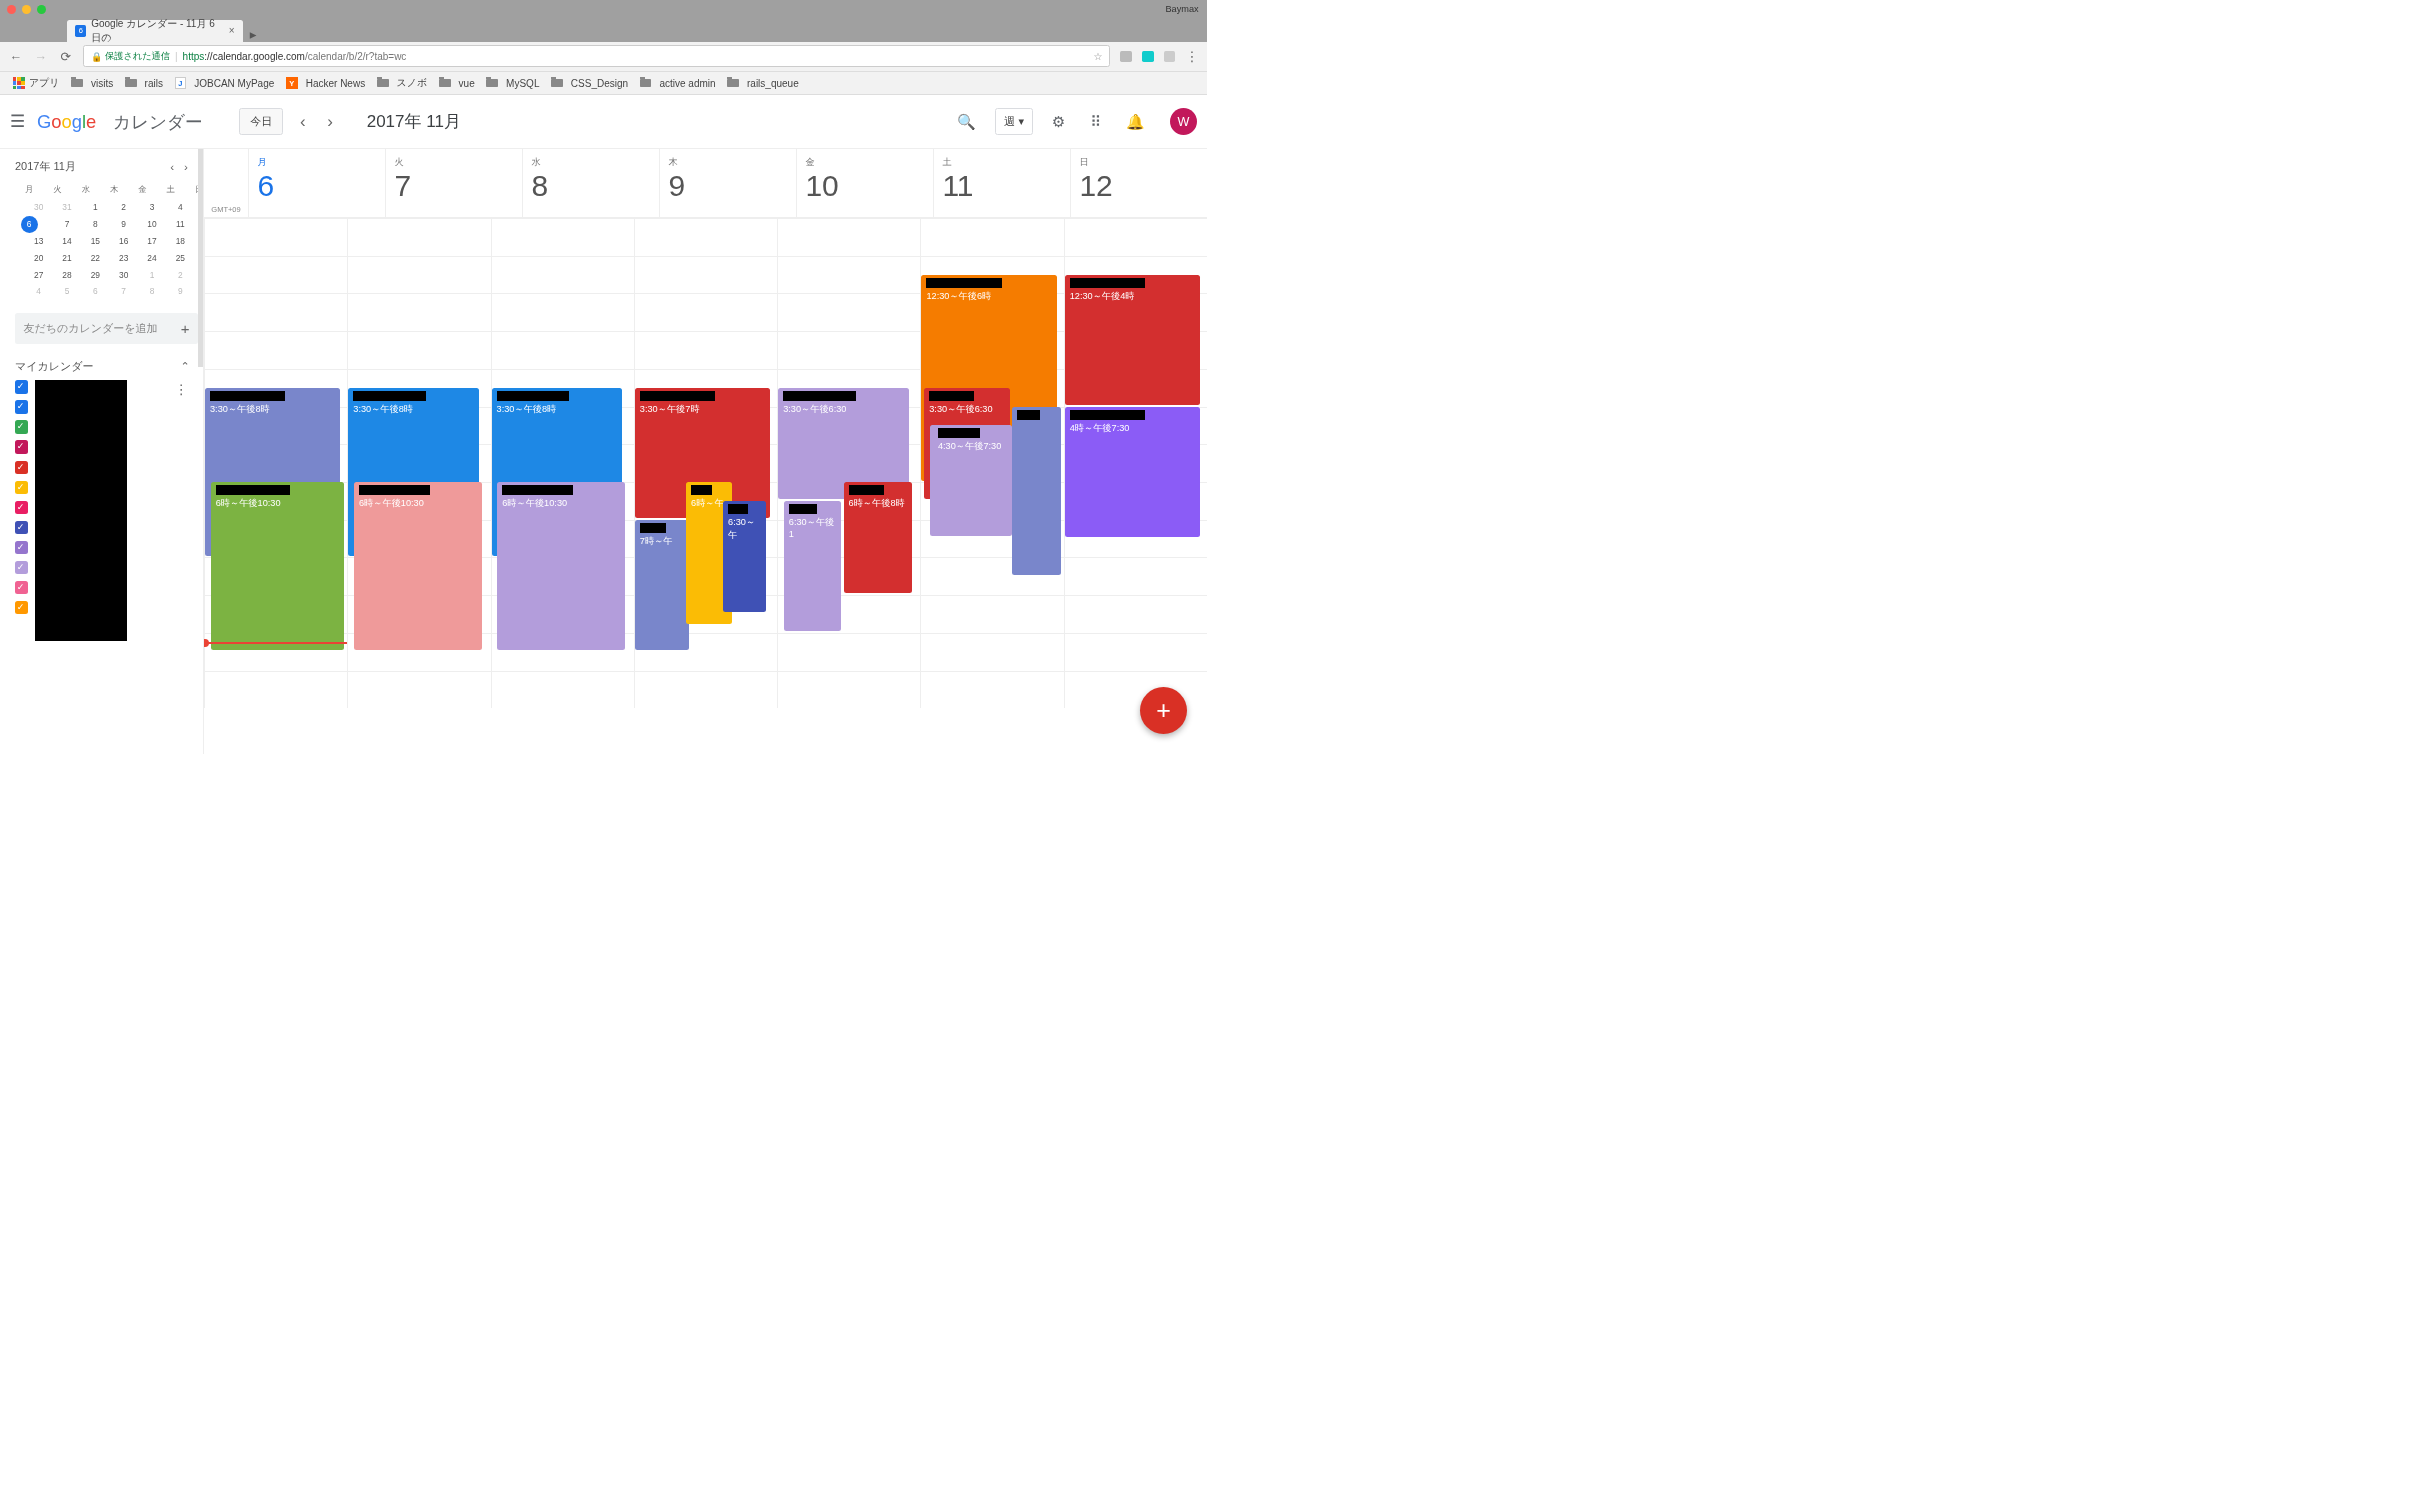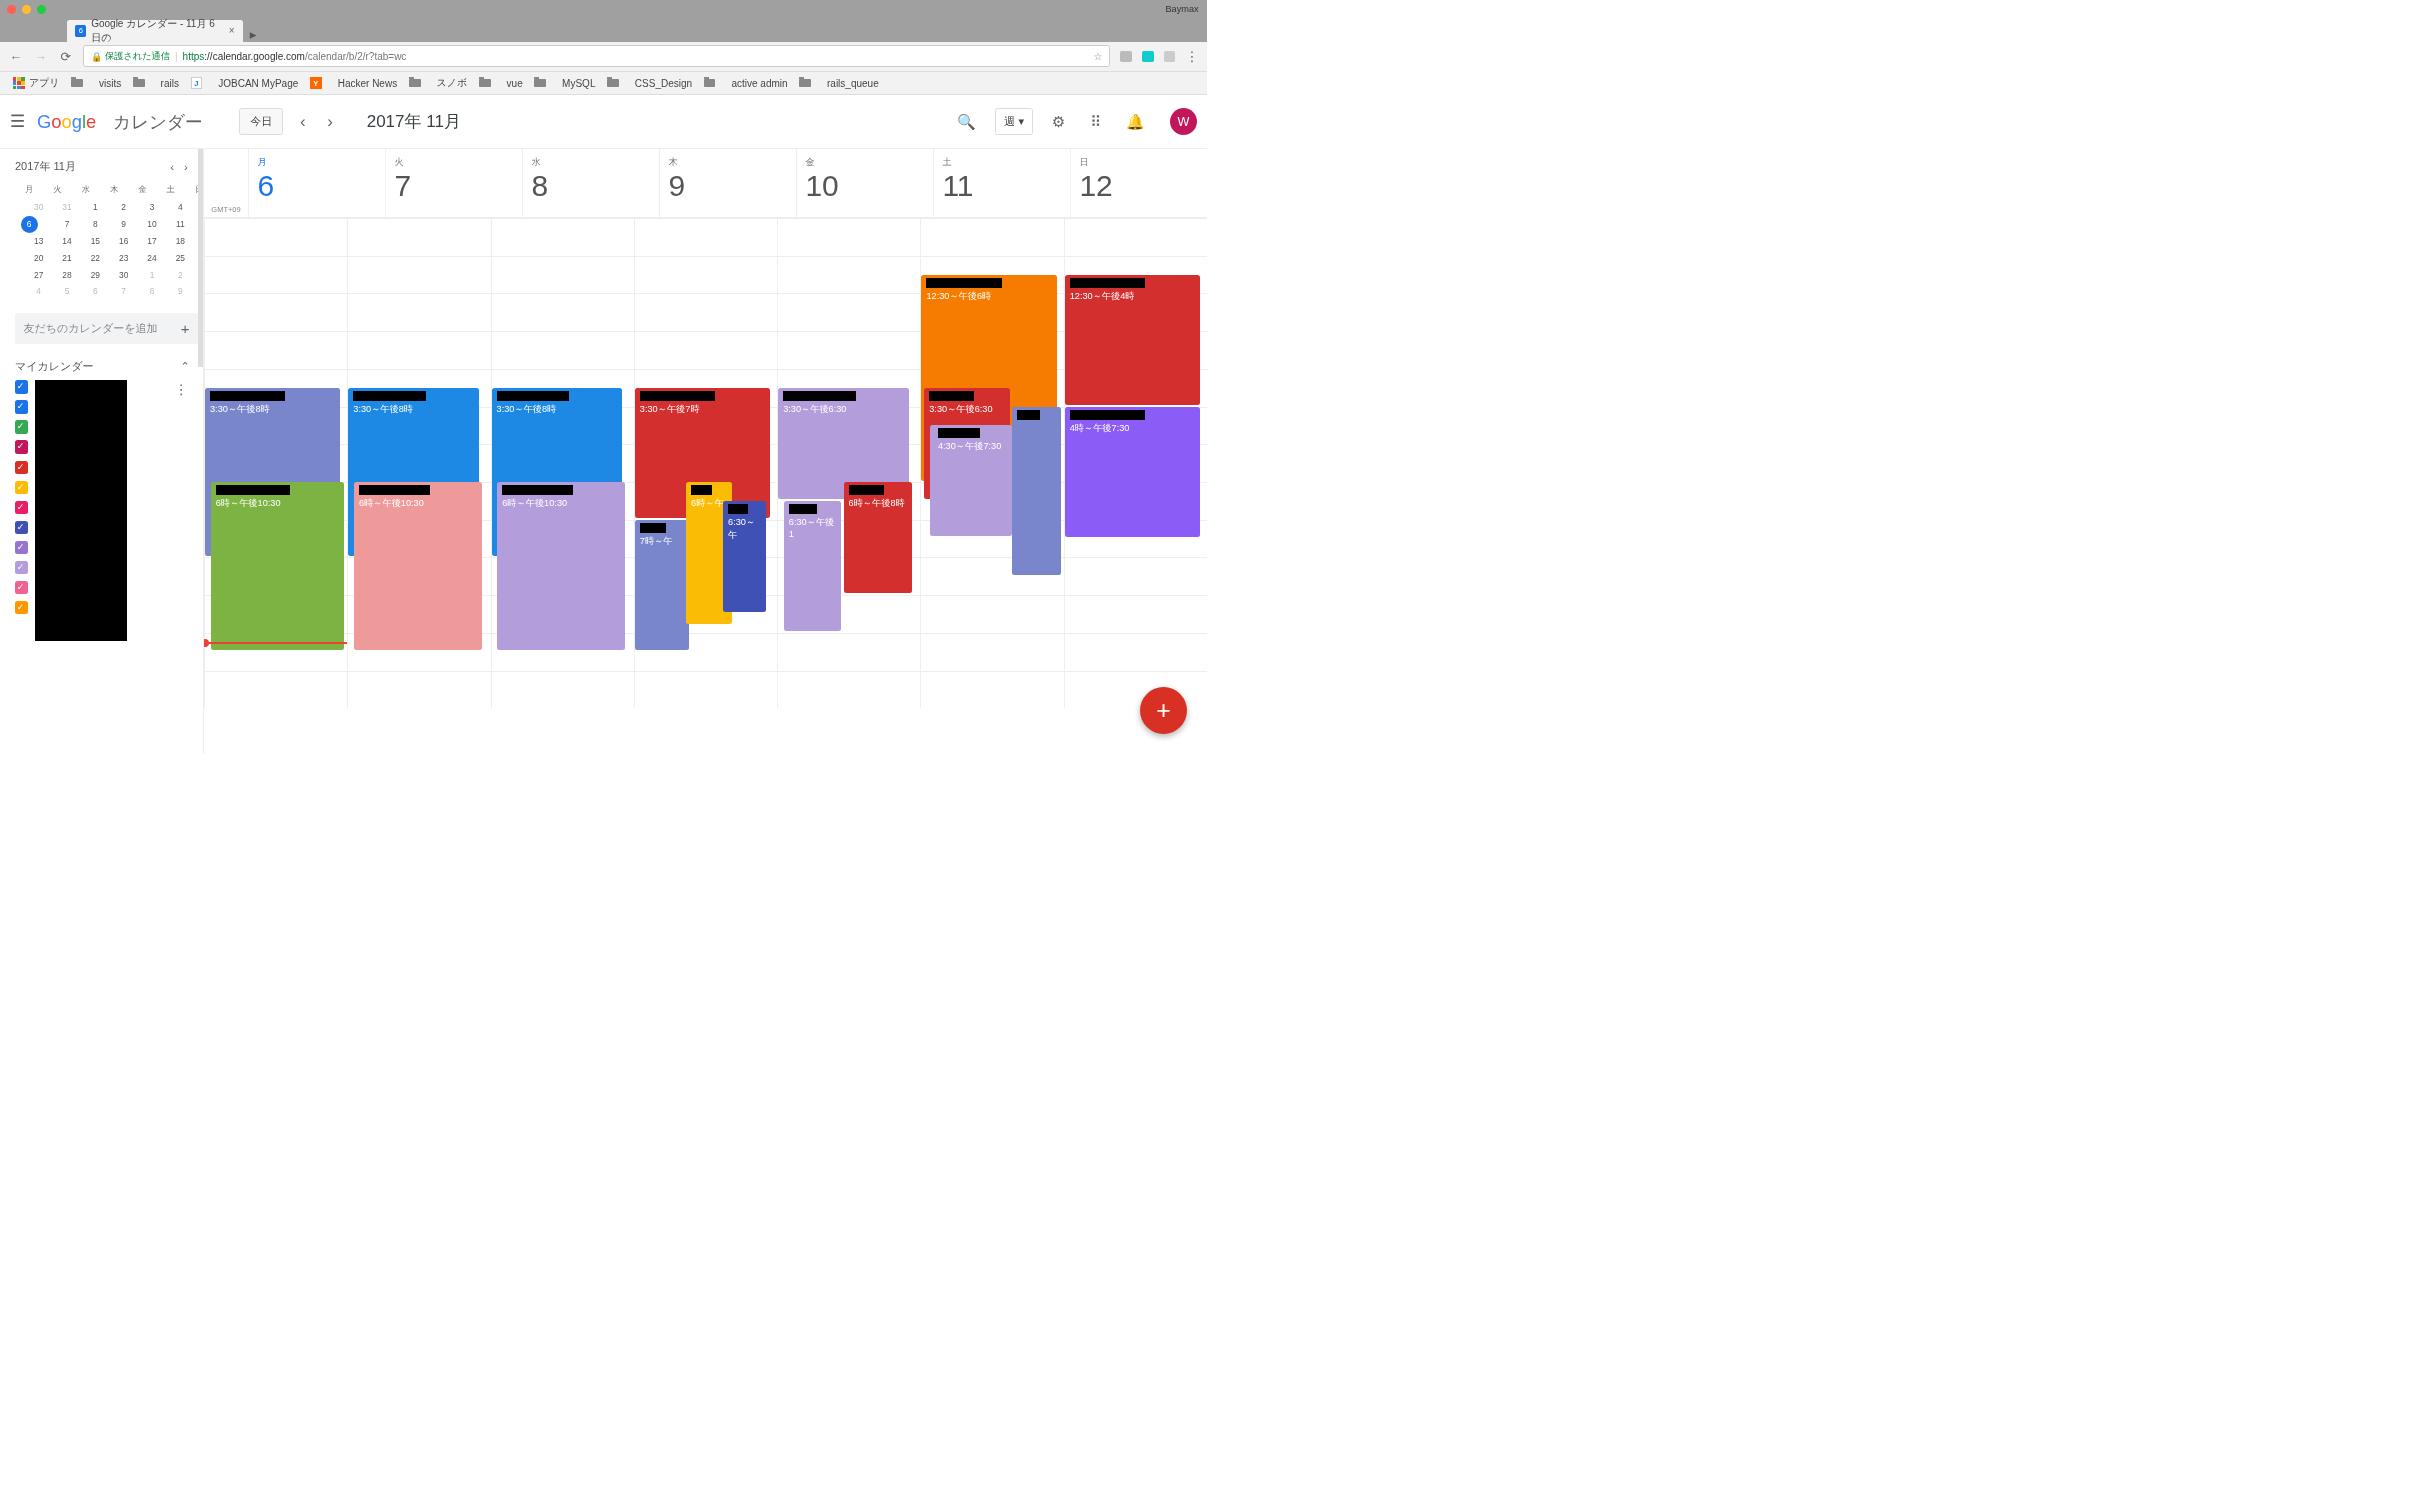--- a/index.html
+++ b/index.html
@@ -29,21 +29,21 @@
 .omni-right { margin-left: auto; display: flex; gap: 8.4px; align-items: center; }
 .star { color: #888; }
 .ext-sq { width: 11.7px; height: 11.7px; border-radius: 1.7px; }
 .ext-a { background: #bbb; } .ext-b { background: #1cc; } .ext-c { background: #ccc; }
 .kebab { color: #666; }
 
 .bmbar { height: 23.5px; background: #f2f2f2; display: flex; align-items: center; padding: 0 13px; gap: 11.7px; border-bottom: 0.8px solid #ddd; font-size: 10px; color: #444; }
 .bm-apps { display: flex; align-items: center; gap: 4.2px; }
 .appsgrid { width: 11.7px; height: 11.7px; display: grid; grid-template-columns: repeat(3,1fr); grid-template-rows: repeat(3,1fr); gap: 0.8px; }
 .appsgrid span:nth-child(1){background:#ea4335}.appsgrid span:nth-child(2){background:#fbbc05}.appsgrid span:nth-child(3){background:#34a853}.appsgrid span:nth-child(4){background:#4285f4}.appsgrid span:nth-child(5){background:#ea4335}.appsgrid span:nth-child(6){background:#fbbc05}.appsgrid span:nth-child(7){background:#34a853}.appsgrid span:nth-child(8){background:#4285f4}.appsgrid span:nth-child(9){background:#ea4335}
-.bm { display: flex; align-items: center; gap: 16px; }
+.bm { display: flex; align-items: center; gap: 8px; }
 .folder { width: 11.7px; height: 8.4px; background: #888; border-radius: 0.8px; position: relative; }
 .folder::before { content: ''; position: absolute; top: -1.7px; left: 0; width: 5px; height: 1.7px; background: #888; }
 .j-icon { width: 11.7px; height: 11.7px; background: #fff; border: 0.8px solid #ccc; color: #1a73e8; font-size: 7.5px; display: flex; align-items: center; justify-content: center; font-weight: bold; }
 .y-icon { width: 11.7px; height: 11.7px; background: #ff6600; color: #fff; font-size: 7.5px; display: flex; align-items: center; justify-content: center; font-weight: bold; }
 
 
 .gcal-header { height: 54px; display: flex; align-items: center; padding: 0 10px; gap: 11.7px; border-bottom: 0.8px solid #eee; }
 .burger { font-size: 17px; color: #5f6368; }
 .glogo { font-size: 18.4px; display: flex; align-items: baseline; }
 .glogo .g1{color:#4285f4}.glogo .g2{color:#ea4335}.glogo .g3{color:#fbbc05}.glogo .g4{color:#4285f4}.glogo .g5{color:#34a853}.glogo .g6{color:#ea4335}

